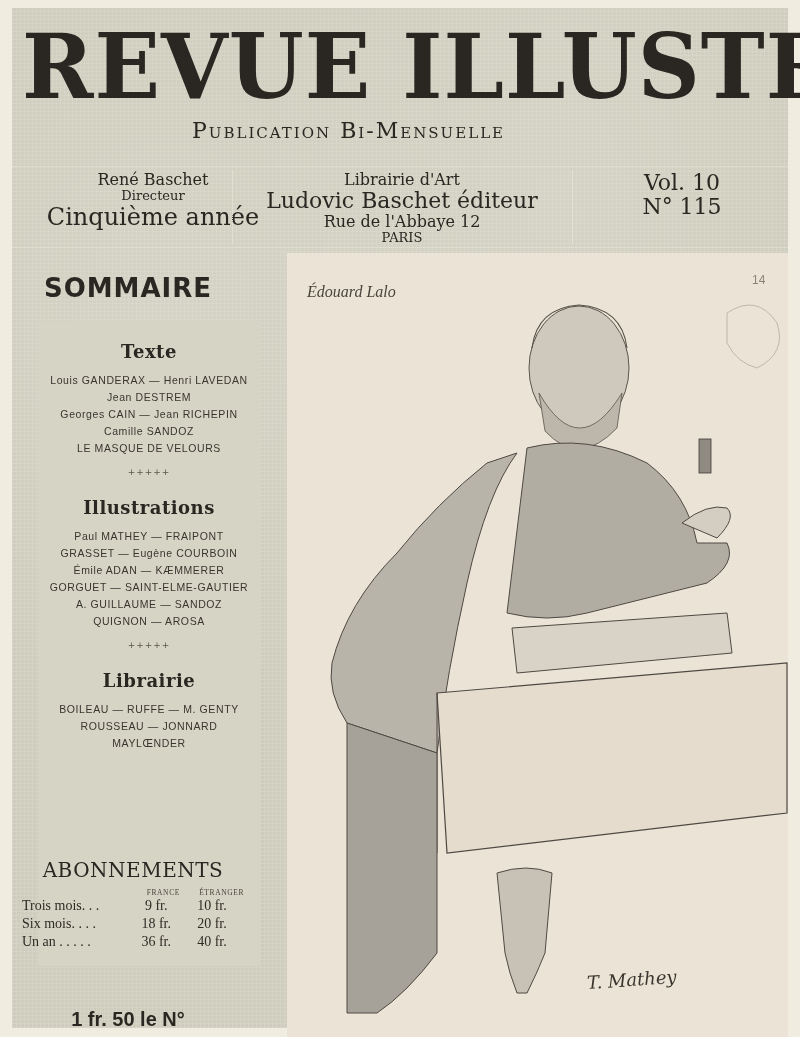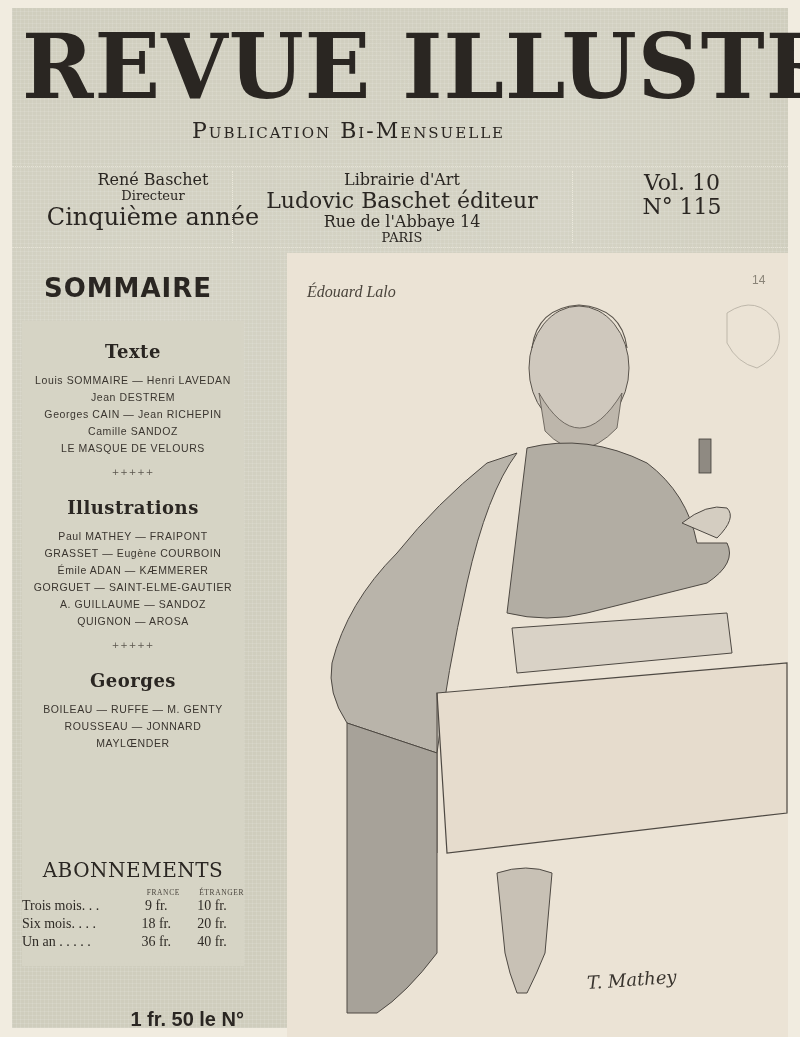--- a/index.html
+++ b/index.html
@@ -19,32 +19,32 @@
   .info-left{left:0;width:218px;padding-left:32px;}
   .info-mid{left:225px;width:330px;}
   .info-right{left:565px;width:210px;}
   .sep{position:absolute;top:4px;width:0;height:72px;border-left:1px dotted #eae7da;}
   .sm{font-size:16px;line-height:18px;}
   .xs{font-size:13px;line-height:14px;}
   .lg{font-size:24px;line-height:28px;}
   .md{font-size:22px;line-height:24px;}
   .left-col{position:absolute;left:0;top:245px;width:240px;height:775px;}
   .sommaire{position:absolute;left:0;top:20px;width:232px;text-align:center;font-family:"DejaVu Sans",sans-serif;font-weight:bold;font-size:26px;letter-spacing:1px;color:#2a2622;}
-  .toc-box{position:absolute;left:10px;top:68px;width:222px;height:645px;background:#d6d4c5;}
+  .toc-box{position:absolute;left:26px;top:68px;width:222px;height:645px;background:#d6d4c5;}
   .toc-section{text-align:center;}
   .toc-head{font-family:"DejaVu Serif",serif;font-weight:bold;font-size:18px;color:#2a2622;margin:0 0 10px 0;letter-spacing:0.5px;}
   .toc-line{font-family:"Liberation Sans",sans-serif;font-size:10.5px;letter-spacing:0.6px;line-height:17px;color:#3a352f;white-space:nowrap;}
   .stars{font-family:"DejaVu Sans",sans-serif;font-size:9px;color:#5a554d;margin:10px 0 20px 0;letter-spacing:1px;}
   .abon{position:absolute;left:10px;top:605px;width:222px;}
   .abon-title{text-align:center;font-family:"DejaVu Serif",serif;font-size:20px;letter-spacing:0.5px;color:#2a2622;}
   .abon-table{margin-top:6px;width:222px;border-collapse:collapse;}
   .abon-table th{font-family:"Liberation Serif",serif;font-weight:normal;font-size:7.5px;letter-spacing:0.6px;color:#4a453e;text-align:right;padding:0;}
   .abon-table td{font-family:"Liberation Serif",serif;font-size:14px;color:#2e2a25;padding:1px 0;white-space:nowrap;}
   .abon-table td.p{text-align:center;}
-  .price{position:absolute;left:0;top:755px;width:232px;text-align:right;font-family:"Liberation Sans",sans-serif;font-weight:bold;font-size:20px;color:#2a2622;}
+  .price{position:absolute;left:0;top:755px;width:232px;text-align:center;font-family:"Liberation Sans",sans-serif;font-weight:bold;font-size:20px;color:#2a2622;}
   .plate{position:absolute;left:275px;top:245px;width:501px;height:880px;background:#ebe3d5;}
   .caption{position:absolute;left:20px;top:30px;font-family:"Liberation Serif",serif;font-style:italic;font-size:16px;color:#4a443c;}
   .pagenum{position:absolute;left:465px;top:20px;font-family:"Liberation Sans",sans-serif;font-size:12px;color:#8a8478;}
   .signature{position:absolute;left:300px;top:716px;font-family:"DejaVu Serif",serif;font-style:italic;font-size:18px;color:#3a352f;transform:rotate(-4deg);}
   svg.portrait{position:absolute;left:0;top:0;}
 </style>
 </head>
 <body>
 
 <div class="cover">
@@ -57,55 +57,55 @@
   <div class="infobar">
     <div class="info-col info-left">
       <div class="sm">René Baschet</div>
       <div class="xs">Directeur</div>
       <div class="lg">Cinquième année</div>
     </div>
     <div class="sep" style="left:220px"></div>
     <div class="info-col info-mid">
       <div class="sm">Librairie d'Art</div>
       <div class="md">Ludovic Baschet éditeur</div>
-      <div class="sm">Rue de l'Abbaye 14</div>
+      <div class="sm">Rue de l'Abbaye 12</div>
       <div class="xs">PARIS</div>
     </div>
     <div class="sep" style="left:560px"></div>
     <div class="info-col info-right">
       <div class="md">Vol. 10</div>
       <div class="md">N° 115</div>
     </div>
   </div>
 
   <div class="left-col">
     <div class="sommaire">SOMMAIRE</div>
     <div class="toc-box">
       <div style="height:20px"></div>
       <div class="toc-section">
         <div class="toc-head">Texte</div>
-        <div class="toc-line">Louis SOMMAIRE — Henri LAVEDAN</div>
+        <div class="toc-line">Louis GANDERAX — Henri LAVEDAN</div>
         <div class="toc-line">Jean DESTREM</div>
         <div class="toc-line">Georges CAIN — Jean RICHEPIN</div>
         <div class="toc-line">Camille SANDOZ</div>
         <div class="toc-line">LE MASQUE DE VELOURS</div>
         <div class="stars">+++++</div>
       </div>
       <div class="toc-section">
         <div class="toc-head">Illustrations</div>
         <div class="toc-line">Paul MATHEY — FRAIPONT</div>
         <div class="toc-line">GRASSET — Eugène COURBOIN</div>
         <div class="toc-line">Émile ADAN — KÆMMERER</div>
         <div class="toc-line">GORGUET — SAINT-ELME-GAUTIER</div>
         <div class="toc-line">A. GUILLAUME — SANDOZ</div>
         <div class="toc-line">QUIGNON — AROSA</div>
         <div class="stars">+++++</div>
       </div>
       <div class="toc-section">
-        <div class="toc-head">Georges</div>
+        <div class="toc-head">Librairie</div>
         <div class="toc-line">BOILEAU — RUFFE — M. GENTY</div>
         <div class="toc-line">ROUSSEAU — JONNARD</div>
         <div class="toc-line">MAYLŒNDER</div>
       </div>
     </div>
 
     <div class="abon">
       <div class="abon-title">ABONNEMENTS</div>
       <table class="abon-table">
         <tbody>

